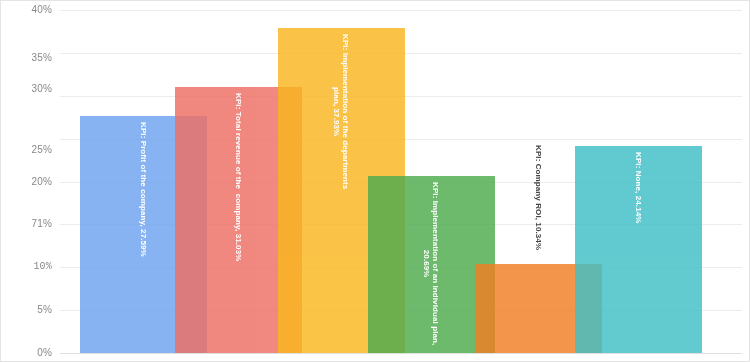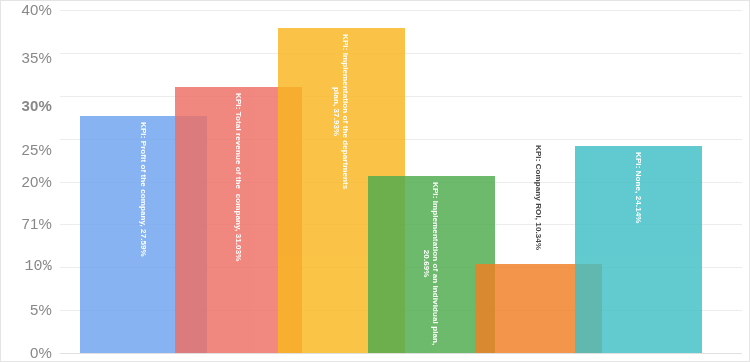--- a/index.html
+++ b/index.html
@@ -52,21 +52,21 @@
   }
   .gridline.baseline {
     background: #e0e0e0;
   }
 
   .ytick {
     position: absolute;
     left: 0;
     width: 52px;
     text-align: right;
-    font-size: 15px;
+    font-size: 10px;
     color: #888888;
     letter-spacing: 0.2px;
     line-height: 10px;
   }
 
   .bars-layer {
     position: absolute;
     left: 60px;
     top: 10px;
     width: 682px;
@@ -121,21 +121,21 @@
     <div class="gridline" style="top:171.5px;"></div>
     <div class="gridline" style="top:214.375px;"></div>
     <div class="gridline" style="top:257.25px;"></div>
     <div class="gridline" style="top:300.125px;"></div>
     <div class="gridline baseline" style="top:343px;"></div>
   </div>
 
   <div>
     <div class="ytick" style="top:5px;">40%</div>
     <div class="ytick" style="top:53px;">35%</div>
-    <div class="ytick" style="top:101px;font-weight:bold;">30%</div>
+    <div class="ytick" style="top:84px;">30%</div>
     <div class="ytick" style="top:145px;">25%</div>
     <div class="ytick" style="top:176.5px;">20%</div>
     <div class="ytick" style="top:219.375px;">71%</div>
     <div class="ytick" style="top:262.25px;font-family:Liberation Mono, monospace;">10%</div>
     <div class="ytick" style="top:305.125px;">5%</div>
     <div class="ytick" style="top:348px;">0%</div>
   </div>
 
   <div class="bars-layer">
 

